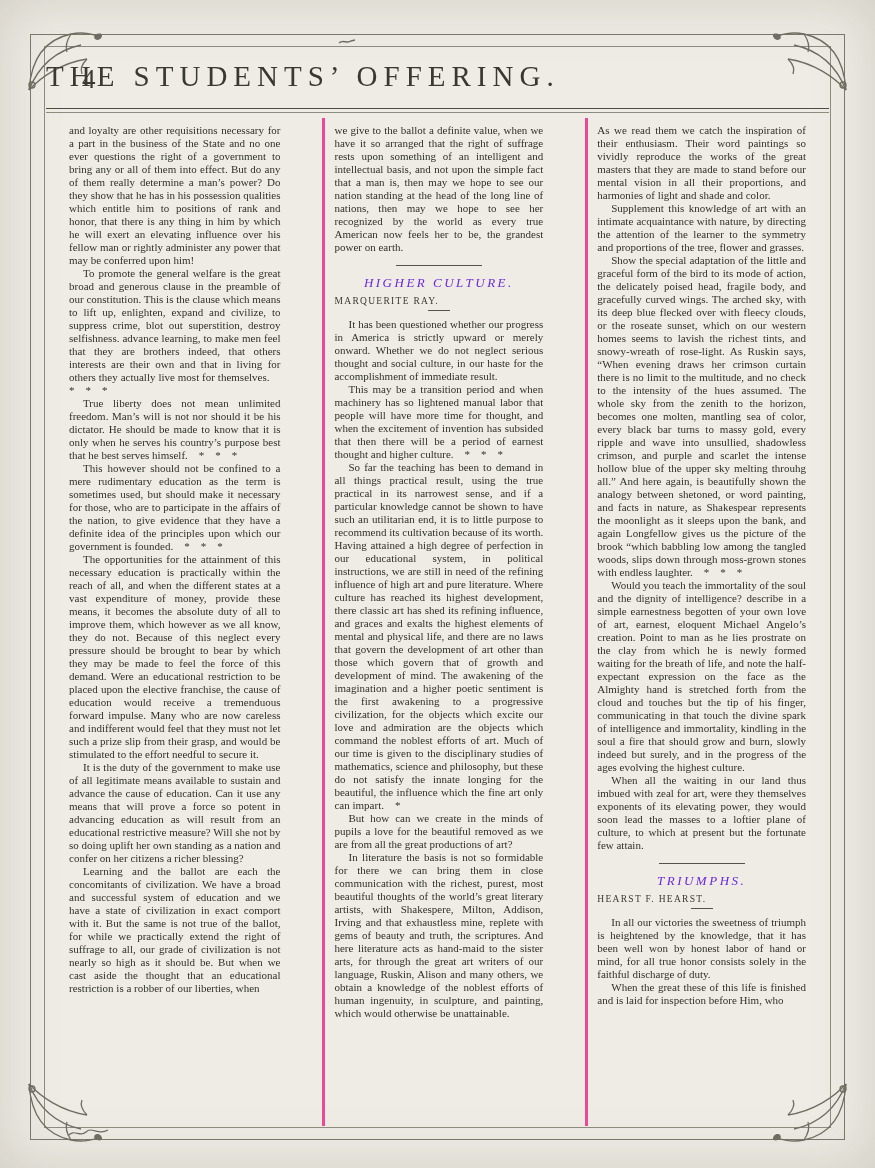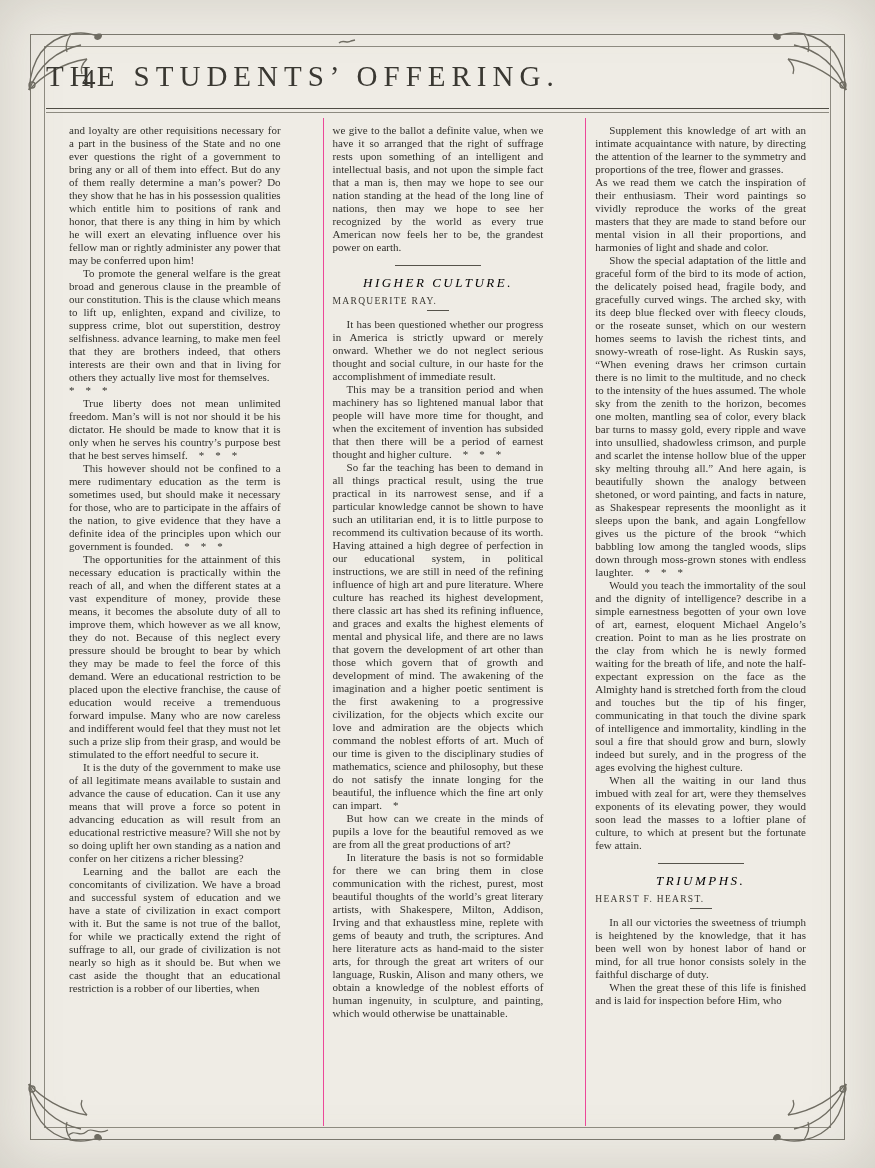--- a/index.html
+++ b/index.html
@@ -11,25 +11,25 @@
   }
   .paper-shade{position:absolute;inset:0;box-shadow:inset 0 0 60px rgba(120,115,100,.25);pointer-events:none;}
   .frame-outer{position:absolute;left:30px;top:34px;right:30px;bottom:28px;border:1px solid #7a776d;}
   .frame-inner{position:absolute;left:44px;top:46px;right:44px;bottom:40px;border:1px solid #8d8a80;}
   .header{position:absolute;left:46px;right:46px;top:48px;height:60px;border-bottom:1px solid #4f4c44;}
   .header-rule-thin{position:absolute;left:46px;right:46px;top:112px;border-top:1px solid #8d8a80;}
   .page-number{position:absolute;left:36px;top:16px;font-size:27px;color:#3a3832;}
   .page-title{position:absolute;left:0;right:0;top:12px;text-align:left;font-size:29px;letter-spacing:6px;color:#3a3832;}
   .columns{position:absolute;left:60px;right:60px;top:118px;bottom:42px;display:flex;gap:33px;}
   .column{width:33.333%;box-sizing:border-box;padding:6px 9px 0;overflow:hidden;}
-  .column + .column{border-left:1px solid #ec4899;font-family:Liberation Serif, serif;}
+  .column + .column{border-left:3px solid #ec4899;font-family:Liberation Serif, serif;}
   .para{margin:0;text-indent:14px;text-align:justify;font-size:11px;line-height:13px;}
   .para.noindent{text-indent:0;}
   .sep-rule{width:86px;margin:11px auto 9px;border-top:1px solid #55524a;}
-  .art-title{margin:4px 0 5px;font-style:italic;font-weight:normal;font-size:13px;letter-spacing:2.5px;text-align:center;color:#000000;}
+  .art-title{margin:4px 0 5px;font-style:italic;font-weight:normal;font-size:13px;letter-spacing:2.5px;text-align:center;color:#6d28d9;}
   .byline{margin:0 0 4px;font-size:9.5px;letter-spacing:1.3px;color:#3a3832;}
   .byline-rule{width:22px;margin:4px auto 7px;border-top:1px solid #55524a;}
   .corner{position:absolute;width:80px;height:66px;}
   .corner svg{width:100%;height:100%;}
   .corner.tl{left:24px;top:28px;}
   .corner.tr{right:24px;top:28px;transform:scaleX(-1);}
   .corner.bl{left:24px;bottom:22px;transform:scaleY(-1);}
   .corner.br{right:24px;bottom:22px;transform:scale(-1,-1);}
   .top-mark{position:absolute;left:338px;top:32px;width:18px;height:8px;}
   .bottom-flourish{position:absolute;left:66px;bottom:28px;width:44px;height:16px;}
@@ -127,22 +127,22 @@
       <div class="sep-rule"></div>
       <h2 class="art-title">HIGHER CULTURE.</h2>
       <div class="byline"><span>MARQUERITE RAY.</span><div class="byline-rule"></div></div>
       <p class="para">It has been questioned whether our progress in America is strictly upward or merely onward.  Whether we do not neglect serious thought and social culture, in our haste for the accomplishment of immediate result.</p>
       <p class="para">This may be a transition period and when machinery has so lightened manual labor that people will have more time for thought, and when the excitement of invention has subsided that then there will be a period of earnest thought and higher culture. * * *</p>
       <p class="para">So far the teaching has been to demand in all things practical result, using the true practical in its narrowest sense, and if a particular knowledge cannot be shown to have such an utilitarian end, it is to little purpose to recommend its cultivation because of its worth.  Having attained a high degree of perfection in our educational system, in political instructions, we are still in need of the refining influence of high art and pure literature.  Where culture has reached its highest development, there classic art has shed its refining influence, and graces and exalts the highest elements of mental and physical life, and there are no laws that govern the development of art other than those which govern that of growth and development of mind.  The awakening of the imagination and a higher poetic sentiment is the first awakening to a progressive civilization, for the objects which excite our love and admiration are the objects which command the noblest efforts of art.  Much of our time is given to the disciplinary studies of mathematics, science and philosophy, but these do not satisfy the innate longing for the beautiful, the influence which the fine art only can impart. *</p>
       <p class="para">But how can we create in the minds of pupils a love for the beautiful removed as we are from all the great productions of art?</p>
       <p class="para">In literature the basis is not so formidable for there we can bring them in close communication with the richest, purest, most beautiful thoughts of the world’s great literary artists, with Shakespere, Milton, Addison, Irving and that exhaustless mine, replete with gems of beauty and truth, the scriptures. And here literature acts as hand-maid to the sister arts, for through the great art writers of our language, Ruskin, Alison and many others, we obtain a knowledge of the noblest efforts of human ingenuity, in sculpture, and painting, which would otherwise be unattainable.</p>
     </div>
   <div class="column">
+      <p class="para noindent">As we read them we catch the inspiration of their enthusiasm.  Their word paintings so vividly reproduce the works of the great masters that they are made to stand before our mental vision in all their proportions, and harmonies of light and shade and color.</p>
       <p class="para">Supplement this knowledge of art with an intimate acquaintance with nature, by directing the attention of the learner to the symmetry and proportions of the tree, flower and grasses.</p>
-      <p class="para noindent">As we read them we catch the inspiration of their enthusiasm.  Their word paintings so vividly reproduce the works of the great masters that they are made to stand before our mental vision in all their proportions, and harmonies of light and shade and color.</p>
       <p class="para">Show the special adaptation of the little and graceful form of the bird to its mode of action, the delicately poised head, fragile body, and gracefully curved wings.  The arched sky, with its deep blue flecked over with fleecy clouds, or the roseate sunset, which on our western homes seems to lavish the richest tints, and snowy-wreath of rose-light.  As Ruskin says, “When evening draws her crimson curtain there is no limit to the multitude, and no check to the intensity of the hues assumed.  The whole sky from the zenith to the horizon, becomes one molten, mantling sea of color, every black bar turns to massy gold, every ripple and wave into unsullied, shadowless crimson, and purple and scarlet the intense hollow blue of the upper sky melting throuhg all.”  And here again, is beautifully shown the analogy between shetoned, or word painting, and facts in nature, as Shakespear represents the moonlight as it sleeps upon the bank, and again Longfellow gives us the picture of the brook “which babbling low among the tangled woods, slips down through moss-grown stones with endless laughter. * * *</p>
       <p class="para">Would you teach the immortality of the soul and the dignity of intelligence? describe in a simple earnestness begotten of your own love of art, earnest, eloquent Michael Angelo’s creation.  Point to man as he lies prostrate on the clay from which he is newly formed waiting for the breath of life, and note the half-expectant expression on the face as the Almighty hand is stretched forth from the cloud and touches but the tip of his finger, communicating in that touch the divine spark of intelligence and immortality, kindling in the soul a fire that should grow and burn, slowly indeed but surely, and in the progress of the ages evolving the highest culture.</p>
       <p class="para">When all the waiting in our land thus imbued with zeal for art, were they themselves exponents of its elevating power, they would soon lead the masses to a loftier plane of culture, to which at present but the fortunate few attain.</p>
       <div class="sep-rule"></div>
       <h2 class="art-title">TRIUMPHS.</h2>
       <div class="byline"><span>HEARST F. HEARST.</span><div class="byline-rule"></div></div>
       <p class="para">In all our victories the sweetness of triumph is heightened by the knowledge, that it has been well won by honest labor of hand or mind, for all true honor consists solely in the faithful discharge of duty.</p>
       <p class="para">When the great these of this life is finished and is laid for inspection before Him, who</p>
     </div>
 </div>

